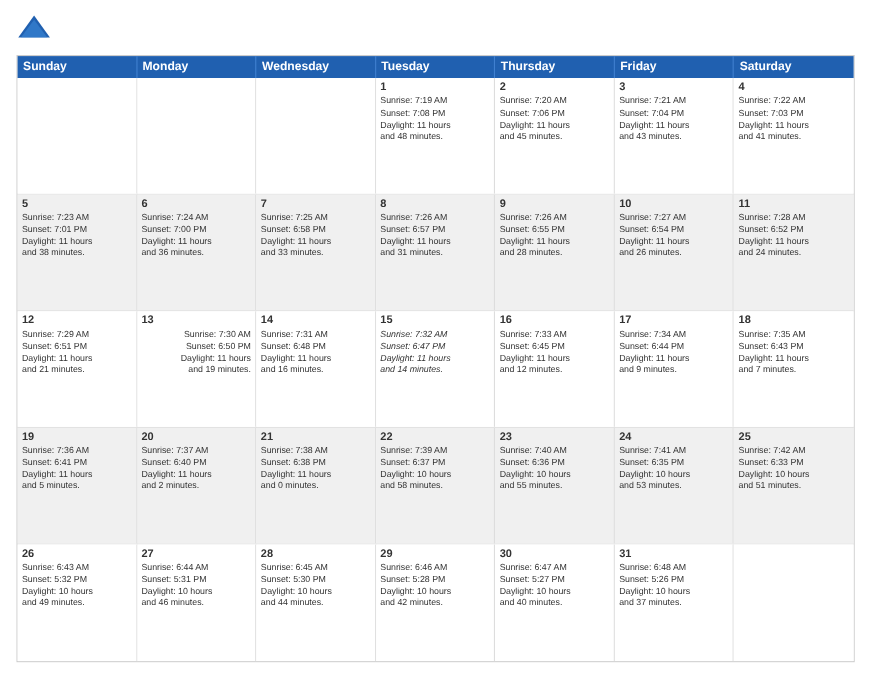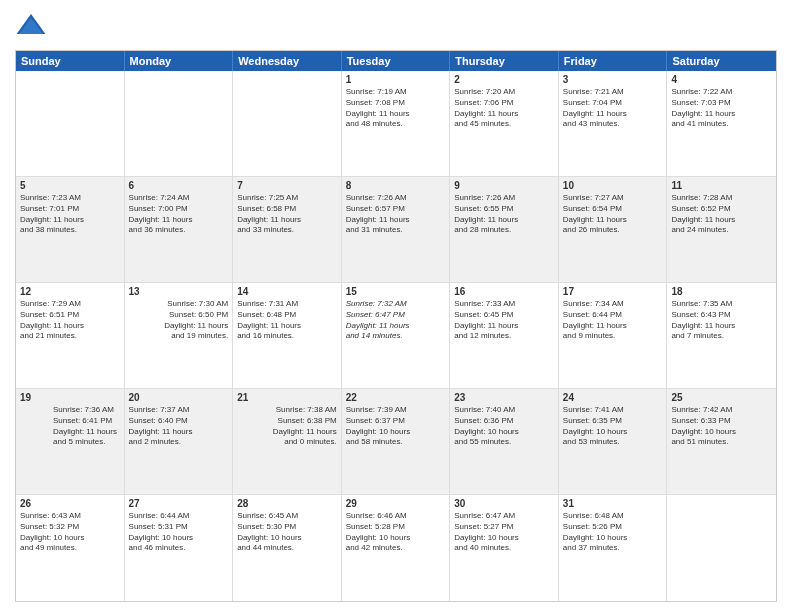--- a/index.html
+++ b/index.html
@@ -276,35 +276,35 @@
             <span class="day-num">18</span>
             <div class="day-info" style="white-space: pre-line;">Sunrise: 7:35 AM
 Sunset: 6:43 PM
 Daylight: 11 hours
 and 7 minutes.</div>
           </div>
         </div>
         <div class="cal-row">
           <div class="cal-cell shaded">
             <span class="day-num">19</span>
-            <div class="day-info" style="white-space: pre-line; margin-left: 33px;">Sunrise: 7:36 AM
+            <div class="day-info" style="white-space: pre-line;">Sunrise: 7:36 AM
 Sunset: 6:41 PM
 Daylight: 11 hours
 and 5 minutes.</div>
           </div>
           <div class="cal-cell shaded">
             <span class="day-num">20</span>
             <div class="day-info" style="white-space: pre-line;">Sunrise: 7:37 AM
 Sunset: 6:40 PM
 Daylight: 11 hours
 and 2 minutes.</div>
           </div>
           <div class="cal-cell shaded">
             <span class="day-num">21</span>
-            <div class="day-info" style="white-space: pre-line; text-align: right;">Sunrise: 7:38 AM
+            <div class="day-info" style="white-space: pre-line;">Sunrise: 7:38 AM
 Sunset: 6:38 PM
 Daylight: 11 hours
 and 0 minutes.</div>
           </div>
           <div class="cal-cell shaded">
             <span class="day-num">22</span>
             <div class="day-info" style="white-space: pre-line;">Sunrise: 7:39 AM
 Sunset: 6:37 PM
 Daylight: 10 hours
 and 58 minutes.</div>

